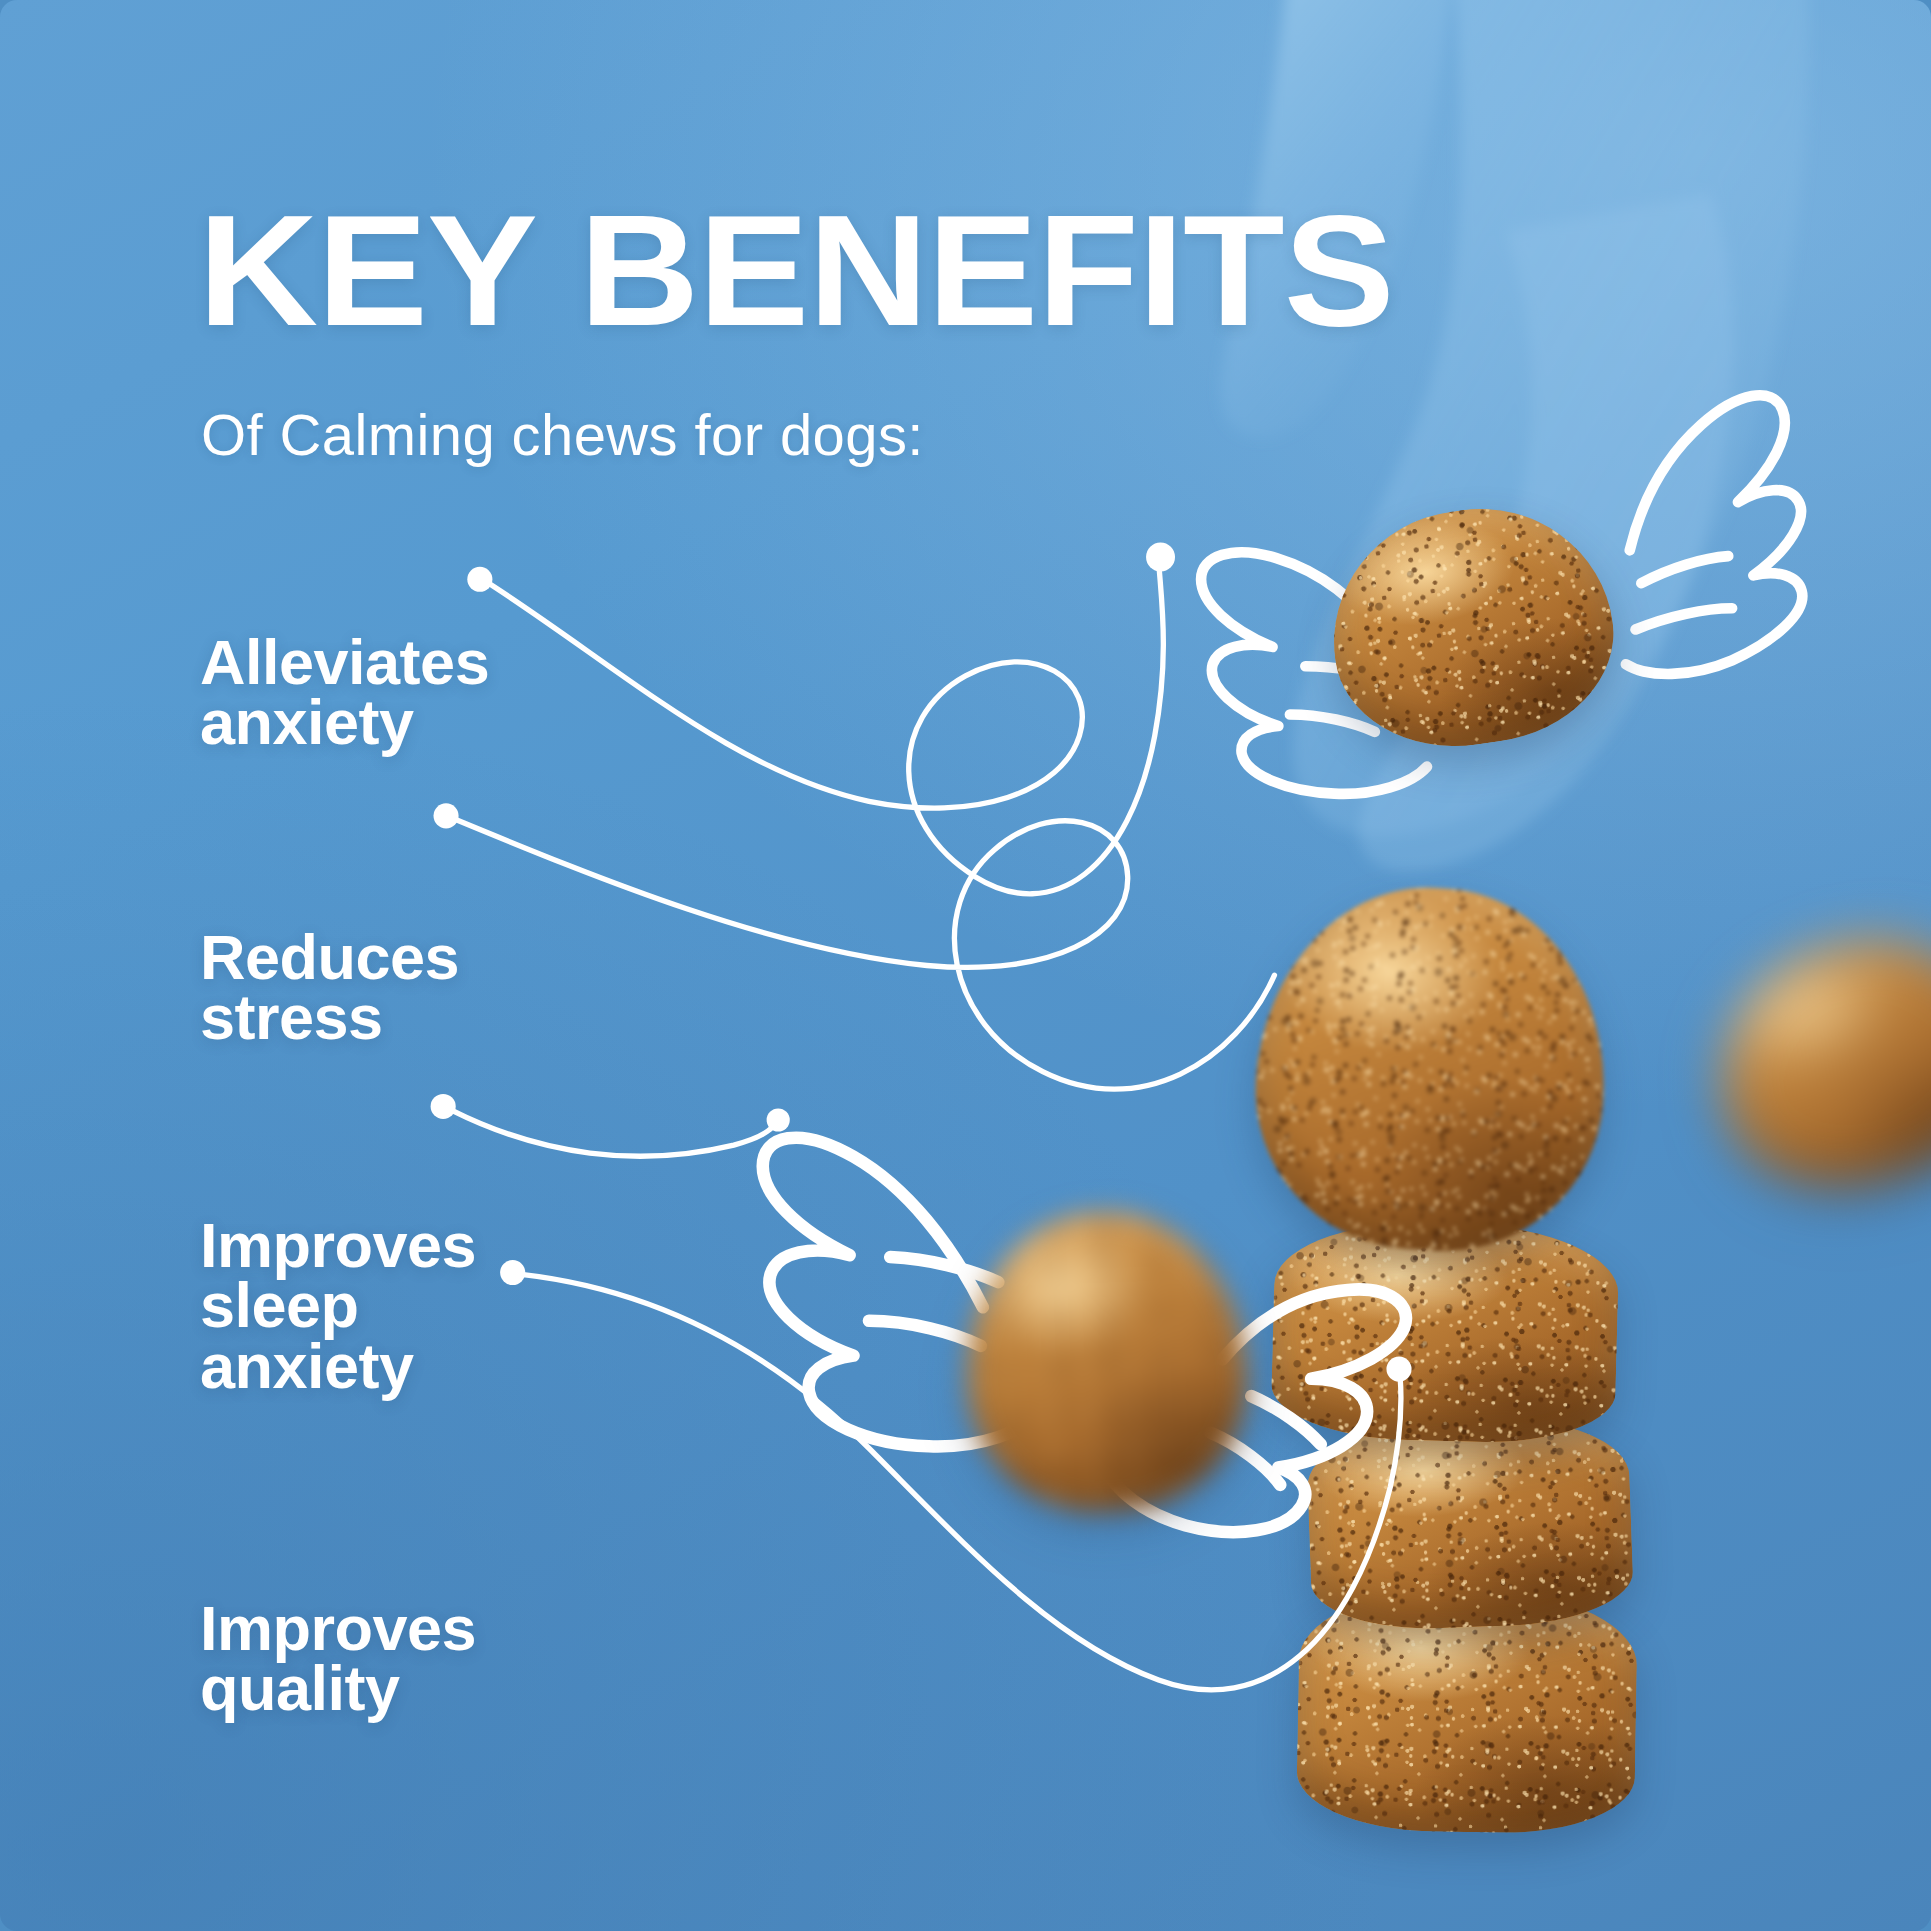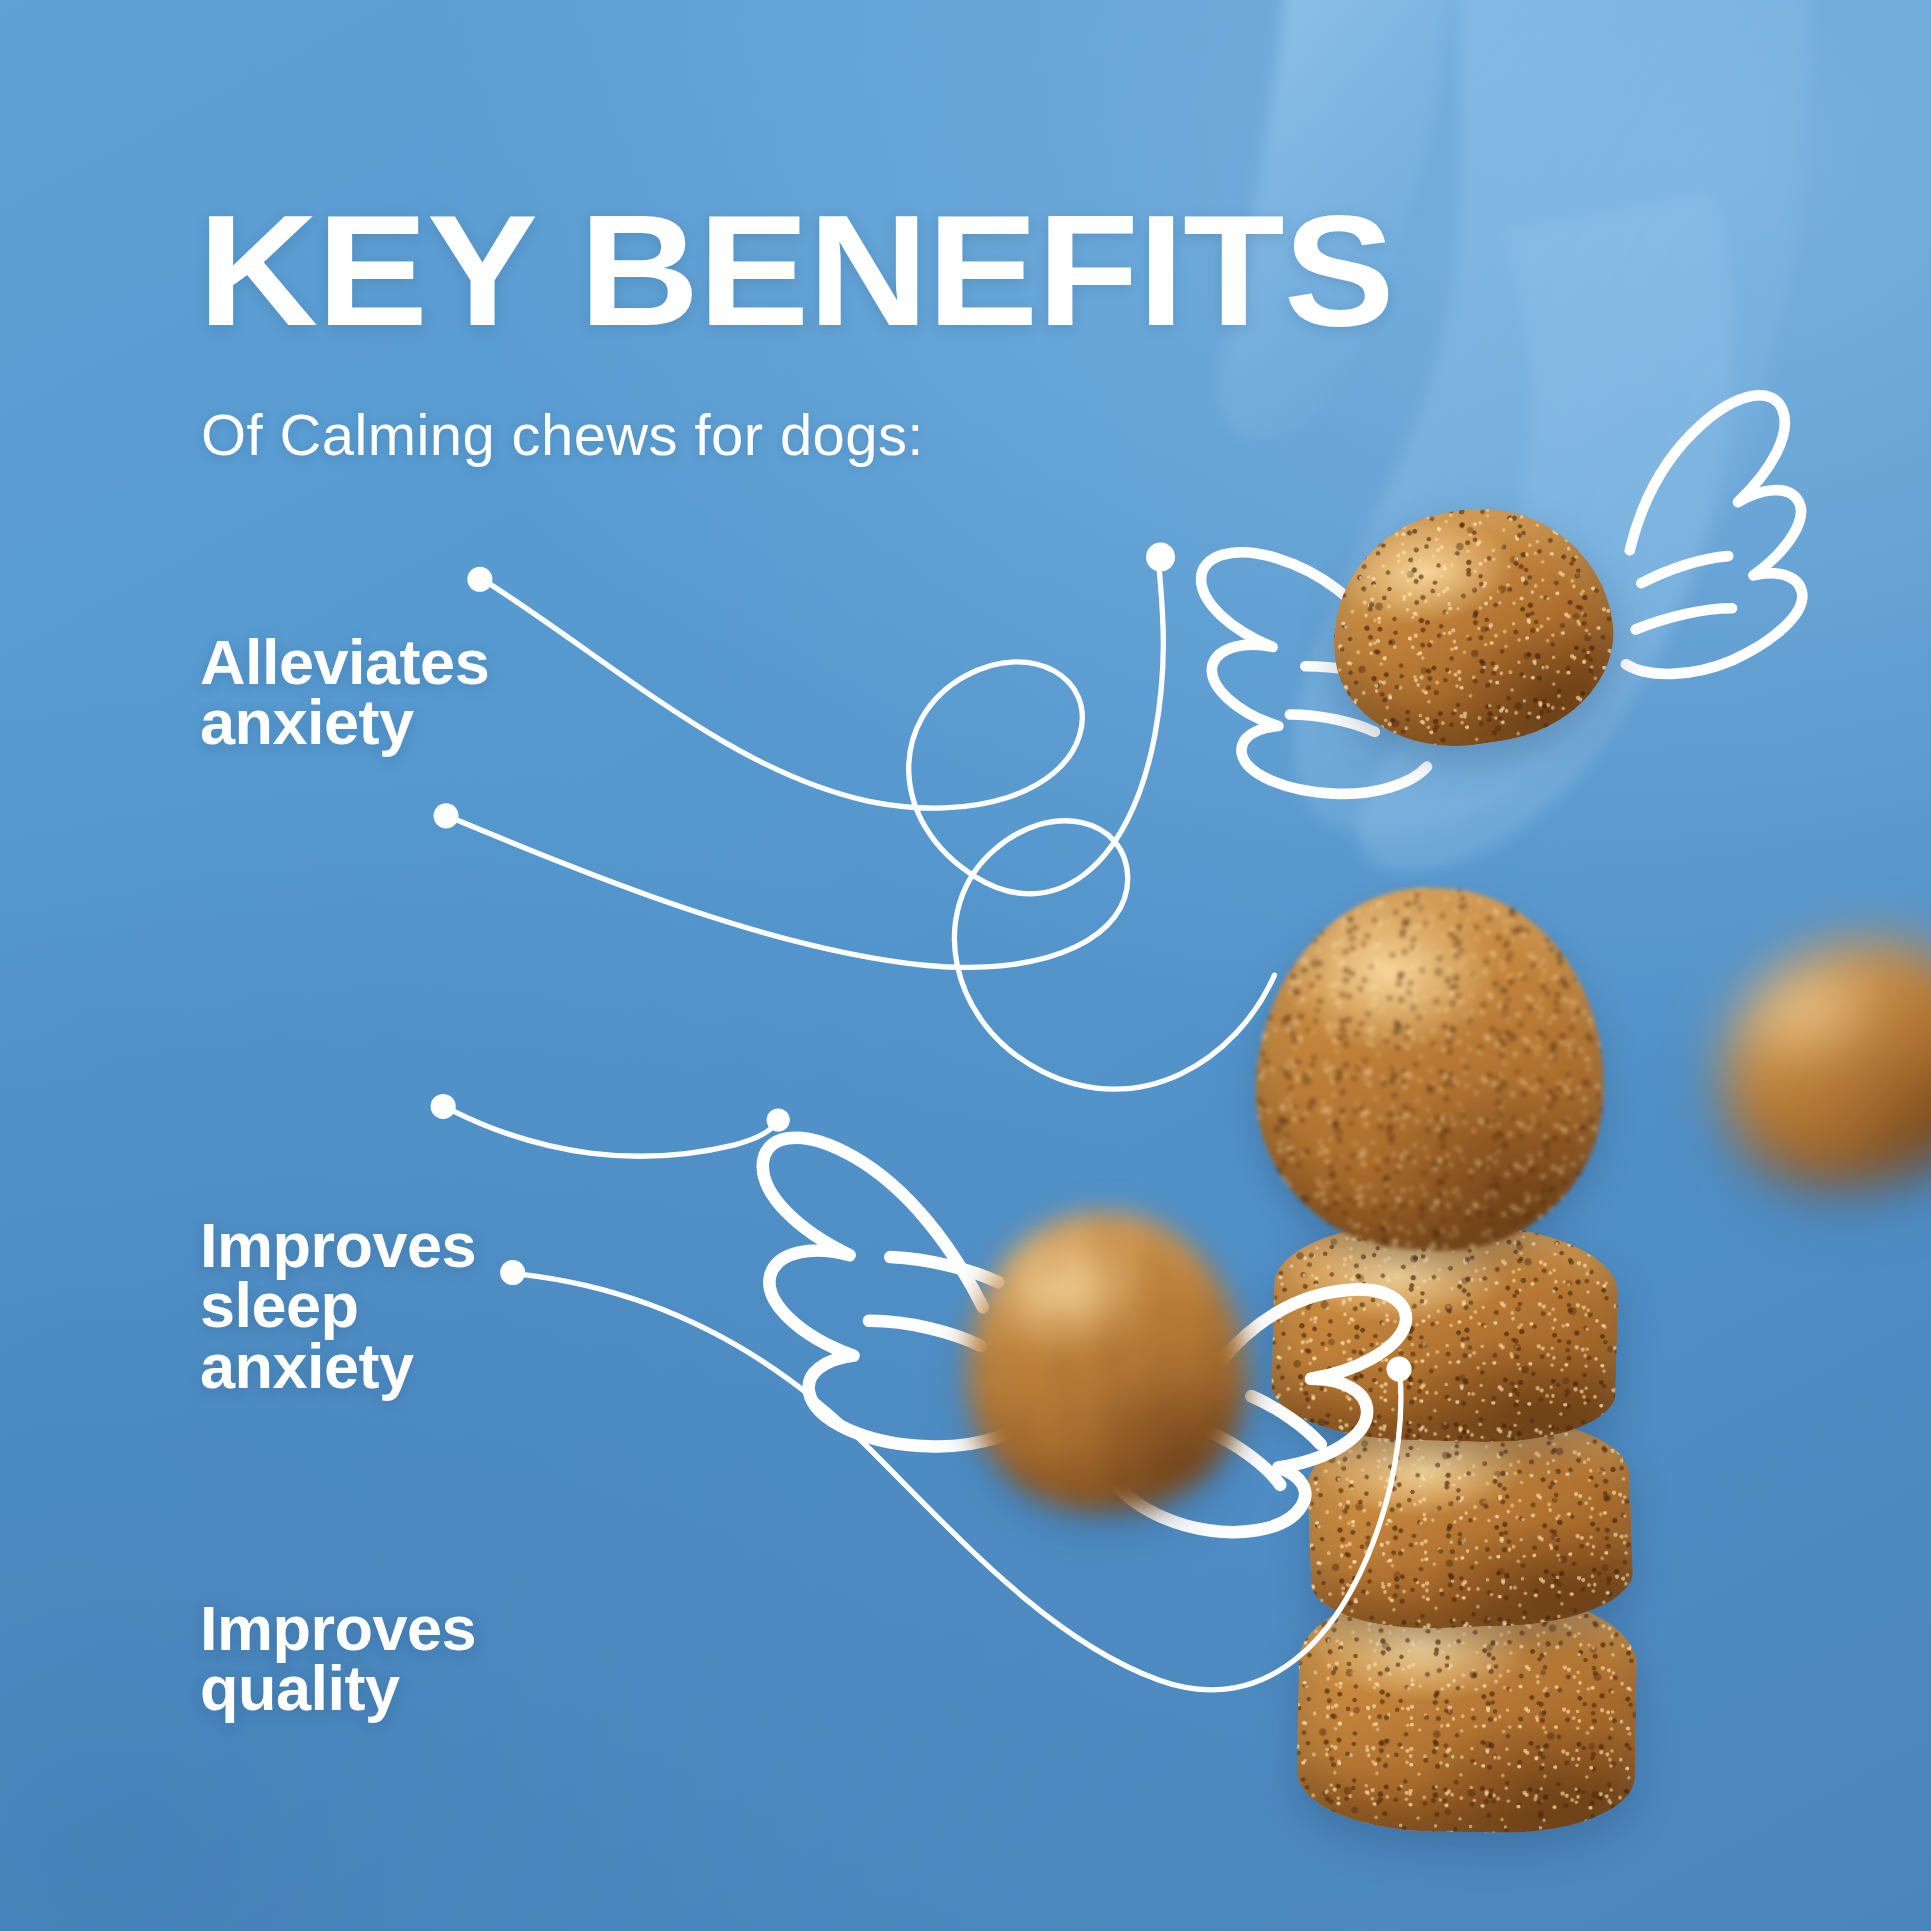--- a/index.html
+++ b/index.html
@@ -4,20 +4,21 @@
 <style>
   html,body{margin:0;padding:0;background:#4f8fc4;}
   *{box-sizing:border-box;}
   #stage{
     position:relative;width:1931px;height:1931px;overflow:hidden;
     font-family:"Liberation Sans","DejaVu Sans",sans-serif;
     background:
       radial-gradient(ellipse 120% 90% at 88% 8%,  rgba(150,198,236,.55) 0%, rgba(150,198,236,0) 55%),
       radial-gradient(ellipse 110% 100% at 6% 96%, rgba(62,120,174,.55) 0%, rgba(62,120,174,0) 60%),
       linear-gradient(152deg,#60a0d4 0%,#569ad0 30%,#5191c8 62%,#4a85bb 100%);
+    border-radius: 17px;
   }
 
   
   .leaf-shape{position:absolute;pointer-events:none;}
 
   
   .title{
     position:absolute;left:198px;top:199px;
     font-size:157px;line-height:.92;
     font-weight:700;color:#ffffff;letter-spacing:-1px;
@@ -239,20 +240,24 @@
   </svg>
 
   <div class="title">KEY BENEFITS</div>
   <div class="subtitle">Of Calming chews for dogs:</div>
 
   <div class="benefit" id="b0">
     <span class="ln">Alleviates</span>
     <span class="ln">anxiety</span>
   </div>
 
+  <div class="benefit" id="b1">
+    <span class="ln">Reduces</span>
+    <span class="ln">stress</span>
+  </div>
 
   <div class="benefit" id="b2">
     <span class="ln">Improves</span>
     <span class="ln">sleep</span>
     <span class="ln">anxiety</span>
   </div>
 
   <div class="benefit" id="b3">
     <span class="ln">Improves</span>
     <span class="ln">quality</span>

